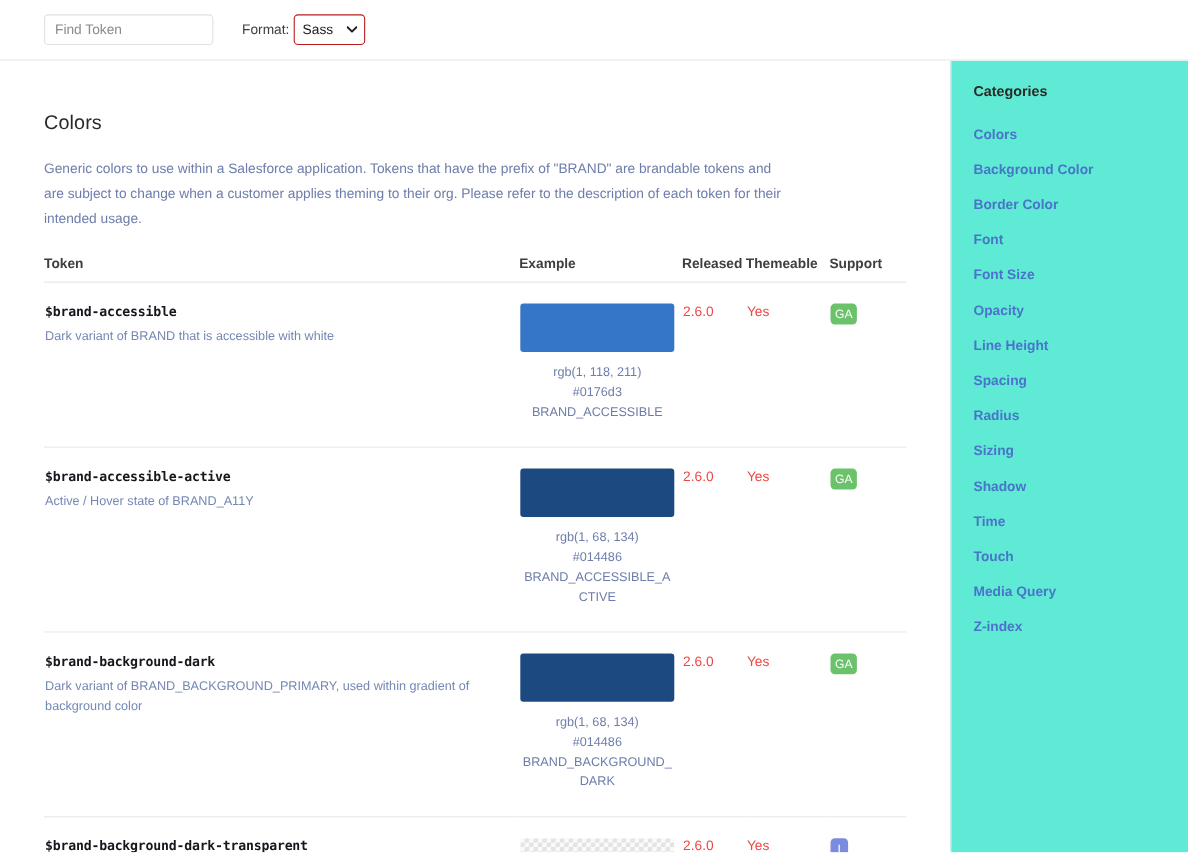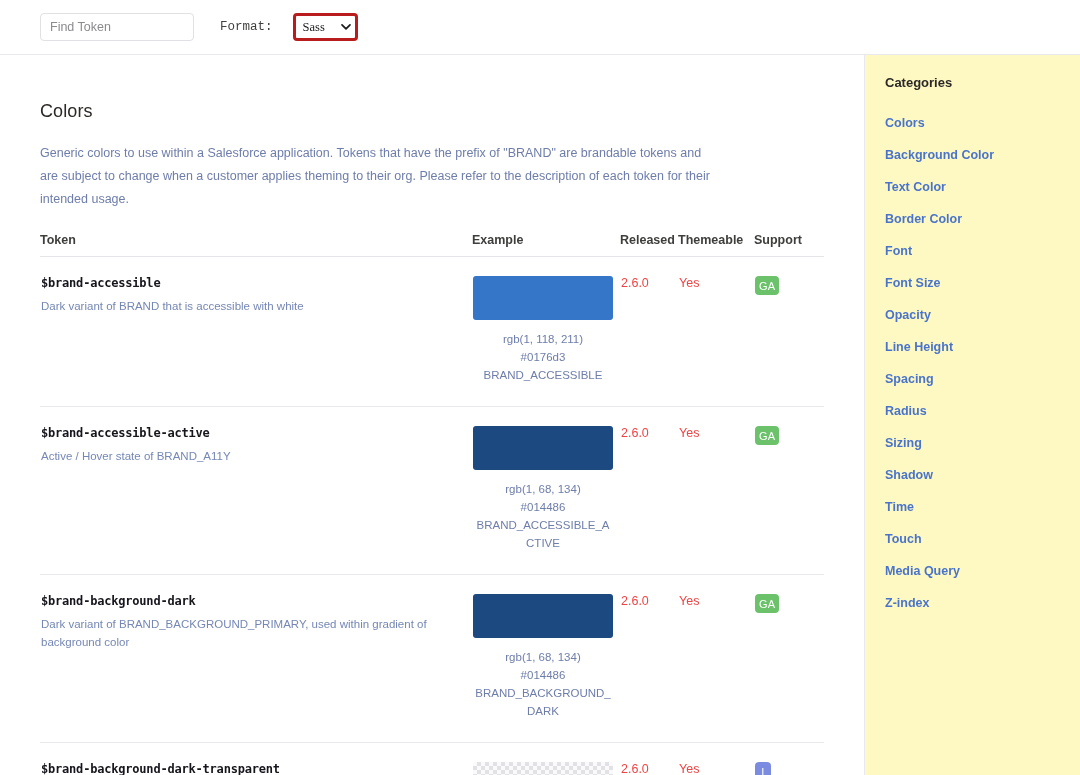--- a/index.html
+++ b/index.html
@@ -51,32 +51,31 @@
   .find-input::placeholder { color: #8b8b8f; }
 
   .format-group {
     display: flex;
     align-items: center;
     margin-left: 26px;
   }
   .format-label {
     font-size: 12.5px;
     color: #3e3e3c;
-    margin-right: 20px;
-    font-family: Liberation Mono, monospace;
+    margin-right: 4px;
   }
   .format-select {
     appearance: none;
     -webkit-appearance: none;
     width: 65px;
     height: 28px;
-    border: 3px solid #b91c1c;
+    border: 1px solid #b91c1c;
     border-radius: 4px;
     background: #fff;
-    font-family: Liberation Serif, serif;
+    font-family: Liberation Sans, sans-serif;
     font-size: 12.5px;
     color: #1b1b1b;
     padding: 0 20px 0 7px;
     outline: none;
   }
   .select-wrap { position: relative; display: inline-flex; }
   .select-caret {
     position: absolute;
     right: 7px;
     top: 50%;
@@ -236,21 +235,21 @@
   }
   .badge.ga { background: #6bc26b; }
   .badge.dev { background: #7b8ce0; min-width: 16px; }
 
   
   .sidebar {
     width: 216px;
     height: 720px;
     border-left: 1px solid #e8e8ed;
     padding: 20px 0 0 20px;
-    background: #fef9c3;
+    background: #5eead4;
   }
   .sidebar-title {
     font-size: 13px;
     font-weight: 700;
     color: #2b2826;
     margin: 0 0 23px 0;
   }
   .cat-list { list-style: none; margin: 0; padding: 0; }
   .cat-list li { margin-bottom: 14px; }
   .cat-link {
@@ -375,21 +374,20 @@
             </tr>
           </tbody>
       </table>
     </div>
 
     <div class="sidebar">
       <h2 class="sidebar-title">Categories</h2>
       <ul class="cat-list" id="cat-list">
           <li><a class="cat-link">Colors</a></li>
           <li><a class="cat-link">Background Color</a></li>
-          <li><a class="cat-link">Text Color</a></li>
           <li><a class="cat-link">Border Color</a></li>
           <li><a class="cat-link">Font</a></li>
           <li><a class="cat-link">Font Size</a></li>
           <li><a class="cat-link">Opacity</a></li>
           <li><a class="cat-link">Line Height</a></li>
           <li><a class="cat-link">Spacing</a></li>
           <li><a class="cat-link">Radius</a></li>
           <li><a class="cat-link">Sizing</a></li>
           <li><a class="cat-link">Shadow</a></li>
           <li><a class="cat-link">Time</a></li>

